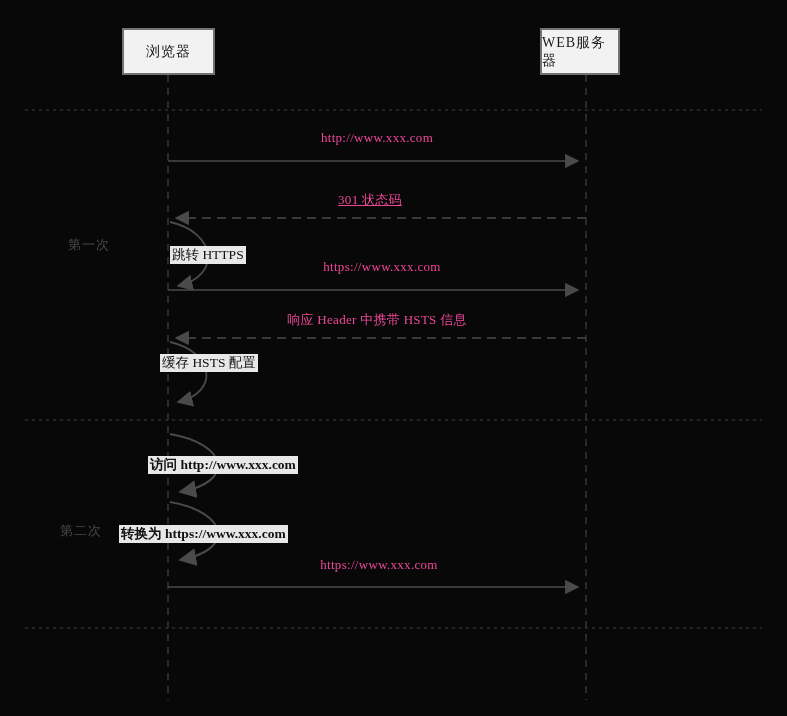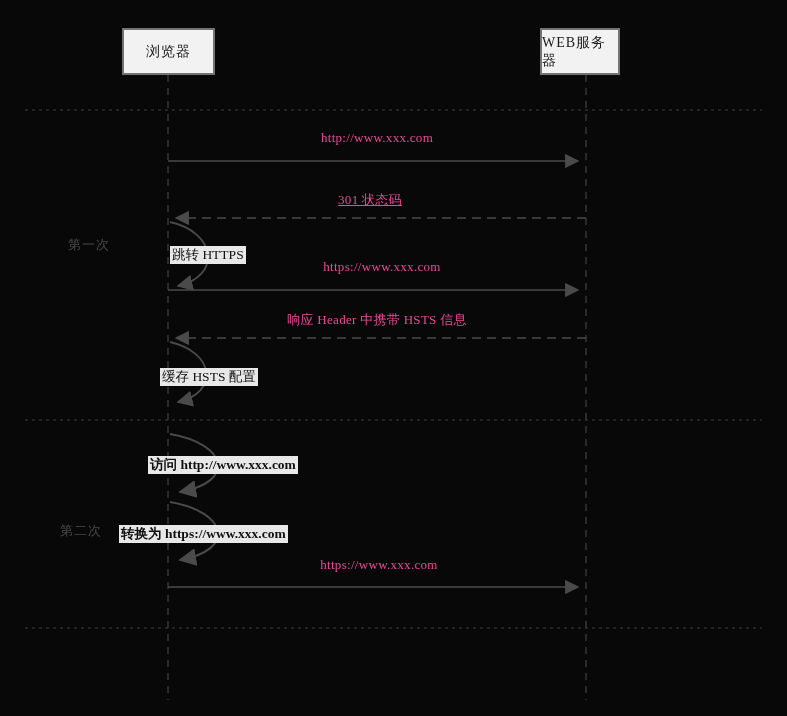--- a/index.html
+++ b/index.html
@@ -103,16 +103,16 @@
 </div>
 
 <div class="section-label" style="left:60px;top:236px;margin-left:8px;">第一次</div>
 <div class="section-label" style="left:60px;top:522px;">第二次</div>
 
 <div class="msg-label center" style="left:377px;top:130px;">http://www.xxx.com</div>
 <div class="msg-label center" style="left:370px;top:191px;text-decoration:underline;">301 状态码</div>
 <div class="loop-label" style="left:170px;top:246px;">跳转 HTTPS</div>
 <div class="msg-label center" style="left:382px;top:259px;">https://www.xxx.com</div>
 <div class="msg-label center" style="left:377px;top:311px;">响应 Header 中携带 HSTS 信息</div>
-<div class="loop-label" style="left:160px;top:368px;">缓存 HSTS 配置</div>
+<div class="loop-label" style="left:160px;top:354px;">缓存 HSTS 配置</div>
 <div class="loop-label bold" style="left:133px;top:456px;margin-left:15px;">访问 http://www.xxx.com</div>
 <div class="loop-label bold" style="left:119px;top:525px;">转换为 https://www.xxx.com</div>
 <div class="msg-label center" style="left:379px;top:557px;">https://www.xxx.com</div>
 
 </body></html>

